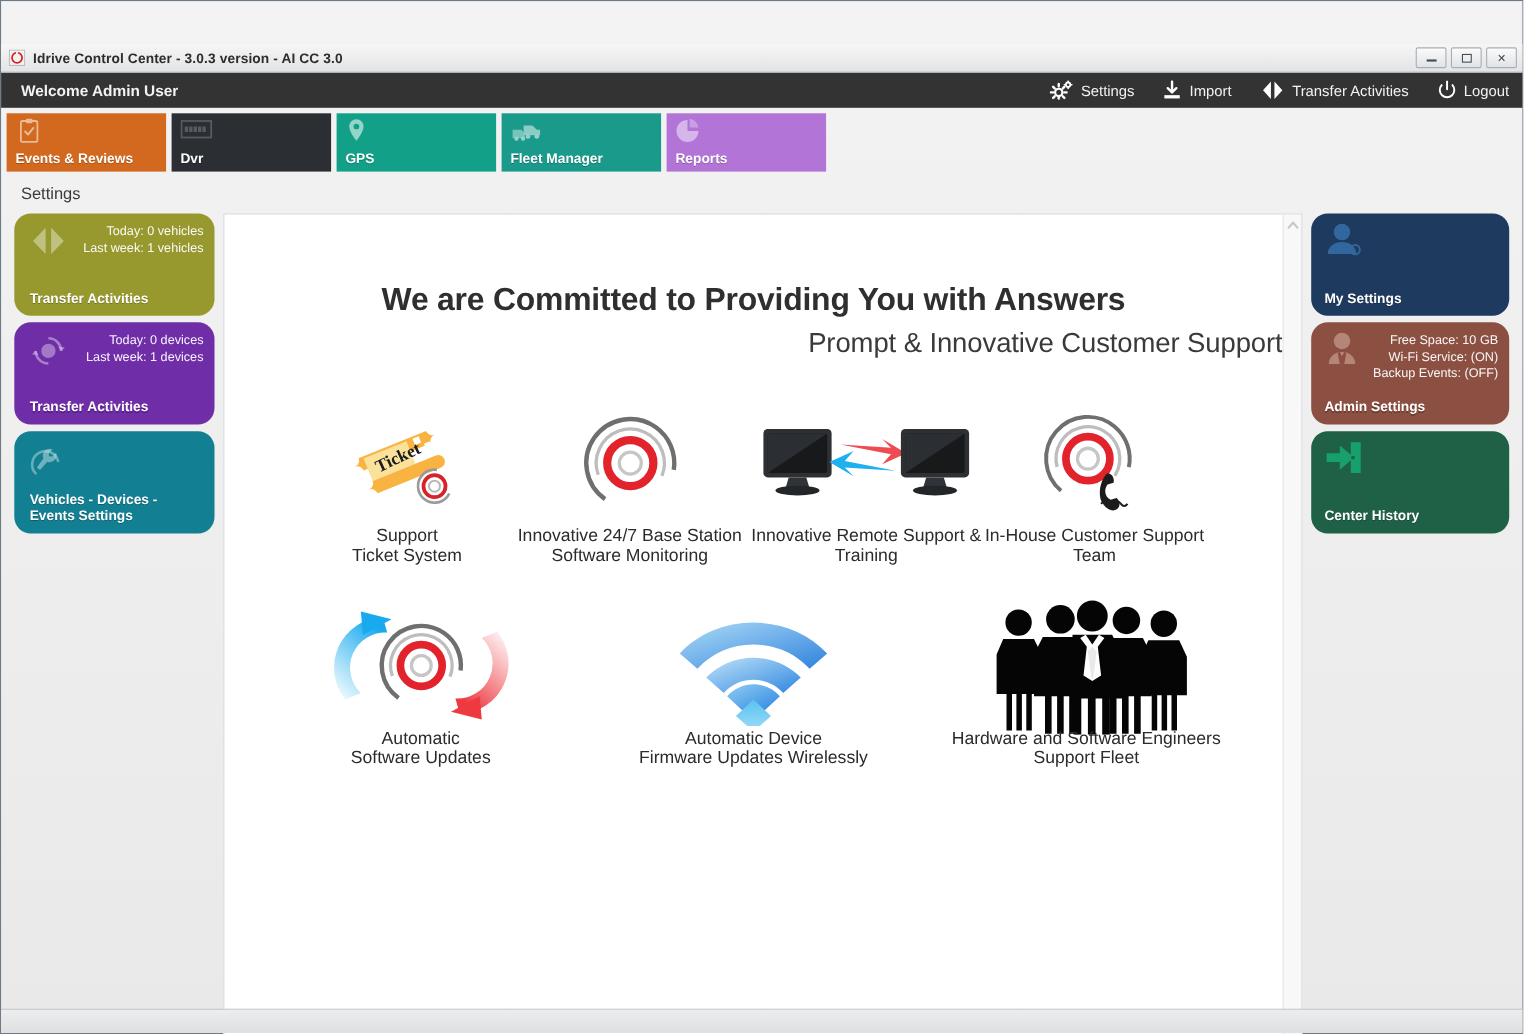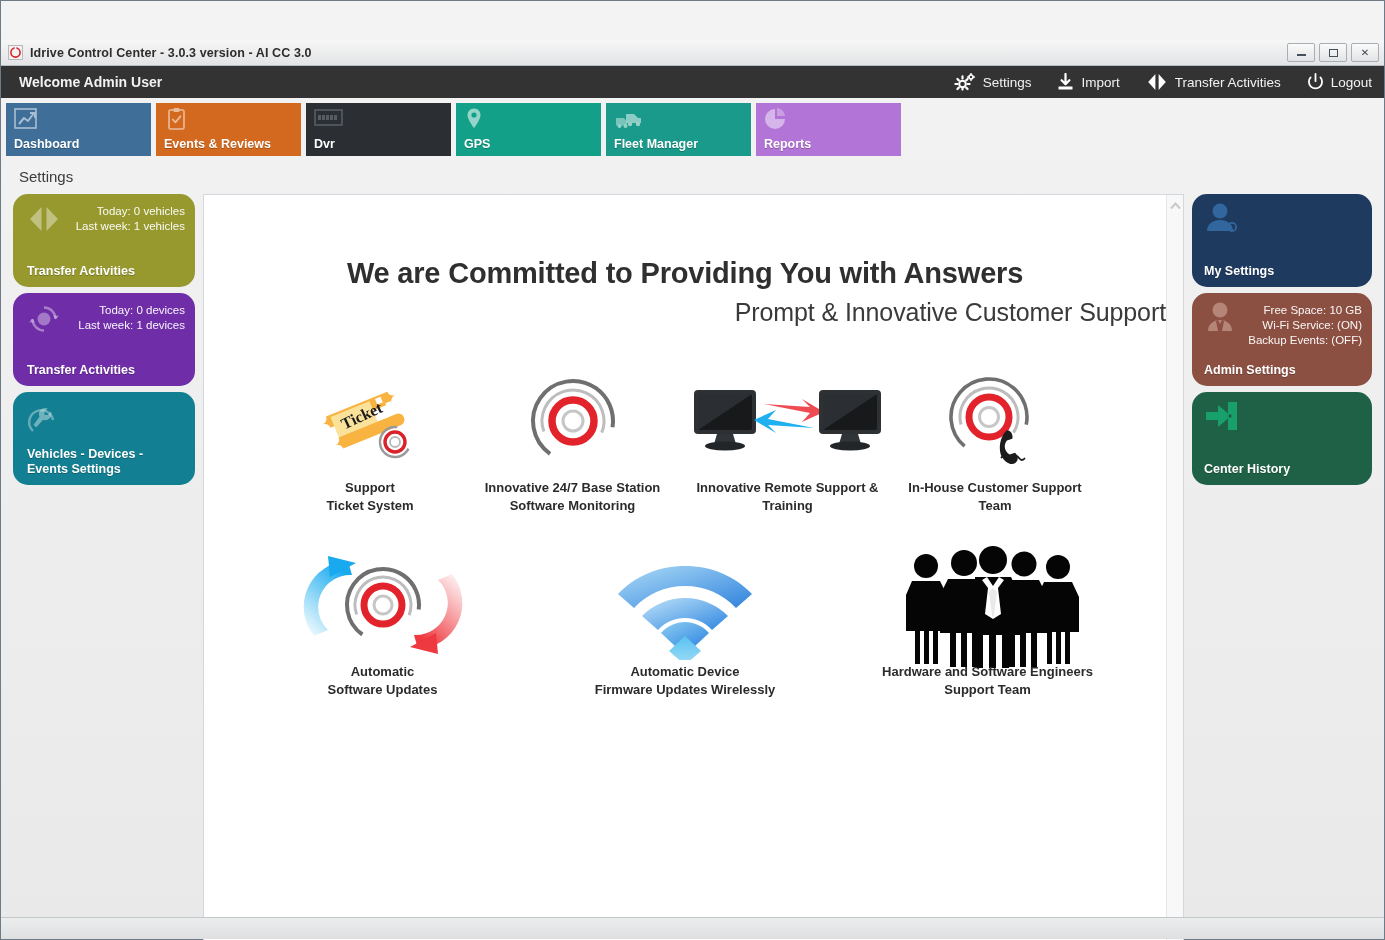--- a/index.html
+++ b/index.html
@@ -122,21 +122,21 @@
     display: flex; justify-content: center;
     margin-top: 44px;
   }
   .feature-row.row2 { margin-top: 40px; }
   .feature {
     display: flex; flex-direction: column; align-items: center;
     text-align: center;
   }
   .feature .fic { height: 100px; display: flex; align-items: center; justify-content: center; }
   .feature .flabel {
-    font-size: 13px; font-weight: bold; color: #2b2b2b;
+    font-size: 16px; font-weight: normal; color: #2b2b2b;
     line-height: 18px; margin-top: 8px;
   }
 
   
   .vscroll {
     position: absolute; right: 0; top: 0; bottom: 0; width: 17px;
     background: #f8f8f8; border-left: 1px solid #e6e6e6;
     display: flex; flex-direction: column; justify-content: space-between;
     align-items: center; cursor: pointer;
   }
@@ -222,30 +222,20 @@
             <path d="M8.5 1v7.2" stroke="#fff" stroke-width="1.8" stroke-linecap="round"></path>
           </svg>
         </span>
         <span>Logout</span>
       </div>
     </div>
   </div>
 
   <div class="navbar">
 
-    <div class="nav-tile" style="background:#3f6f99">
-      <span class="nv-icon">
-        <svg width="26" height="24" viewBox="0 0 26 24">
-          <rect x="1" y="2" width="21" height="19" fill="none" stroke="#fff" stroke-width="1.6"></rect>
-          <path d="M5 17l5-6 4 3 6-8" stroke="#fff" stroke-width="2" fill="none" stroke-linejoin="round"></path>
-          <path d="M16 6h5v5" stroke="#fff" stroke-width="2" fill="none"></path>
-        </svg>
-      </span>
-      <span class="nv-label">Dashboard</span>
-    </div>
 
     <div class="nav-tile" style="background:#d2691e">
       <span class="nv-icon">
         <svg width="26" height="24" viewBox="0 0 26 24">
           <rect x="5" y="3" width="15" height="19" rx="1.5" fill="none" stroke="#fff" stroke-width="1.6"></rect>
           <rect x="9.5" y="1" width="6" height="4" rx="1" fill="#fff"></rect>
           <path d="M8.8 12.5l2.6 2.8 5-6" stroke="#fff" stroke-width="1.8" fill="none" stroke-linecap="round" stroke-linejoin="round"></path>
         </svg>
       </span>
       <span class="nv-label">Events &amp; Reviews</span>
@@ -532,21 +522,21 @@
 
                   <circle cx="170" cy="24" r="12"></circle>
                   <path d="M156 39h28l7 15v35h-9v32h-5V89h-4v32h-5V89h-4v32h-5V89h-10V54z"></path>
                 </g>
 
                 <path d="M99 34l6 9 6-9 5 3-6 8 3 26-8 5-8-5 3-26-6-8z" fill="#fdfdfd"></path>
                 <path d="M105 45l4 4-3 23-1 3-1-3-3-23z" fill="#e9e9e9"></path>
               </svg>
             </div>
             <div class="flabel">
-              <span>Hardware and Software Engineers</span><br><span>Support Team</span>
+              <span>Hardware and Software Engineers</span><br><span>Support Fleet</span>
             </div>
           </div>
         </div>
       </div>
 
       <div class="vscroll">
         <div class="arrow">
           <svg width="11" height="8" viewBox="0 0 11 8">
               <path d="M1 6.5L5.5 1.5 10 6.5" stroke="#c9c9c9" stroke-width="2" fill="none"></path>
             </svg>

